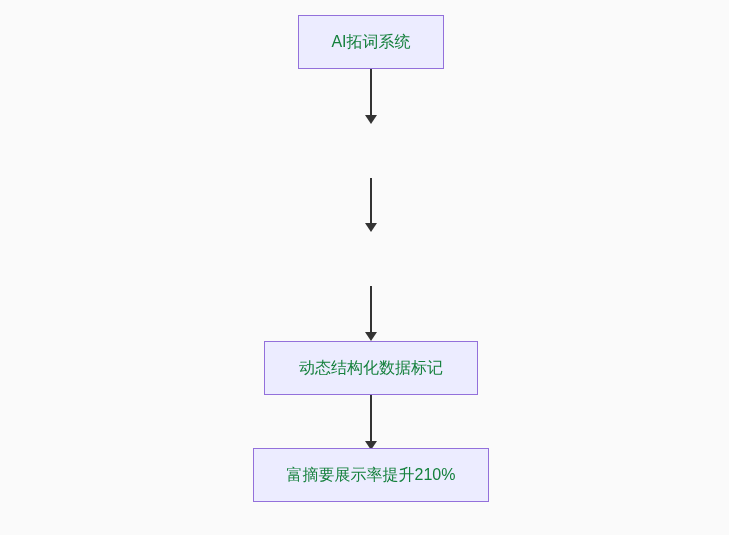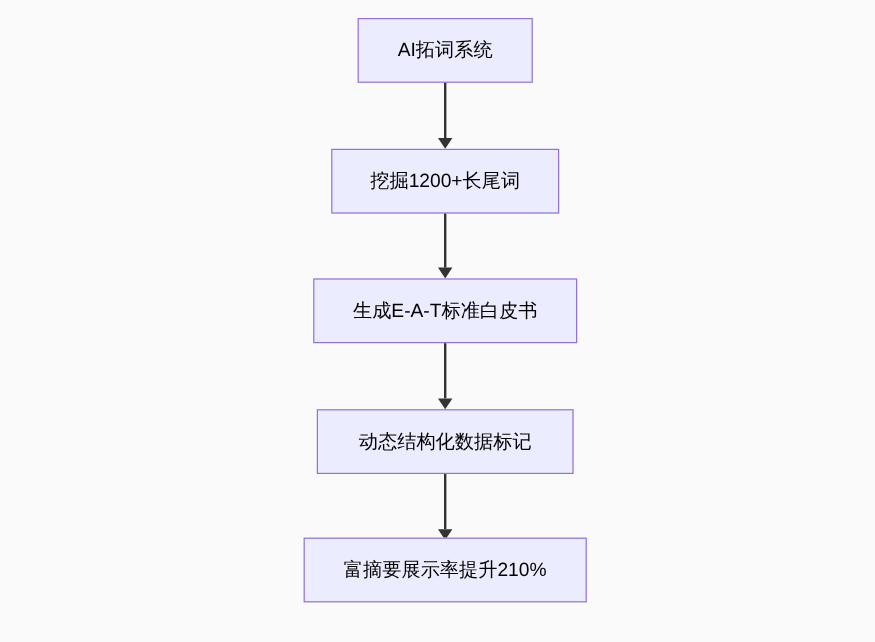--- a/index.html
+++ b/index.html
@@ -19,21 +19,21 @@
     height: 54px;
     background: #ececff;
     border: 1px solid #9370db;
     display: flex;
     align-items: center;
     justify-content: center;
     box-sizing: border-box;
   }
   .node-label {
     font-size: 16px;
-    color: #000000;
+    color: #15803d;
     white-space: nowrap;
     text-align: center;
   }
   .edge {
     position: absolute;
     width: 12px;
   }
   .edge-line {
     position: absolute;
     left: 5px;
@@ -74,32 +74,26 @@
 
   <div class="node" id="node-1">
     <span class="node-label">AI拓词系统</span>
   </div>
 
   <div class="edge" id="edge-1">
     <div class="edge-line"></div>
     <div class="edge-head"></div>
   </div>
 
-  <div class="node" id="node-2">
-    <span class="node-label">挖掘1200+长尾词</span>
-  </div>
 
   <div class="edge" id="edge-2">
     <div class="edge-line"></div>
     <div class="edge-head"></div>
   </div>
 
-  <div class="node" id="node-3">
-    <span class="node-label">生成E-A-T标准白皮书</span>
-  </div>
 
   <div class="edge" id="edge-3">
     <div class="edge-line"></div>
     <div class="edge-head"></div>
   </div>
 
   <div class="node" id="node-4">
     <span class="node-label">动态结构化数据标记</span>
   </div>
 

